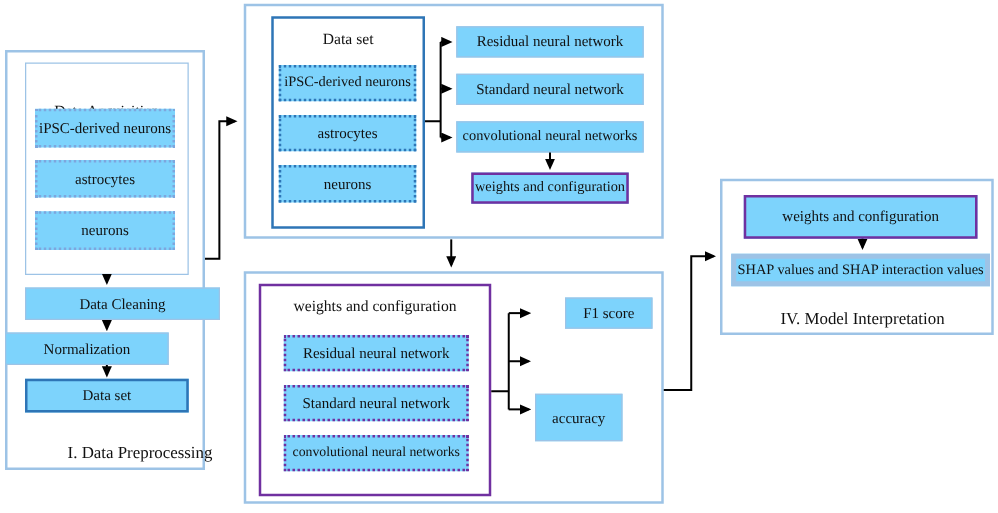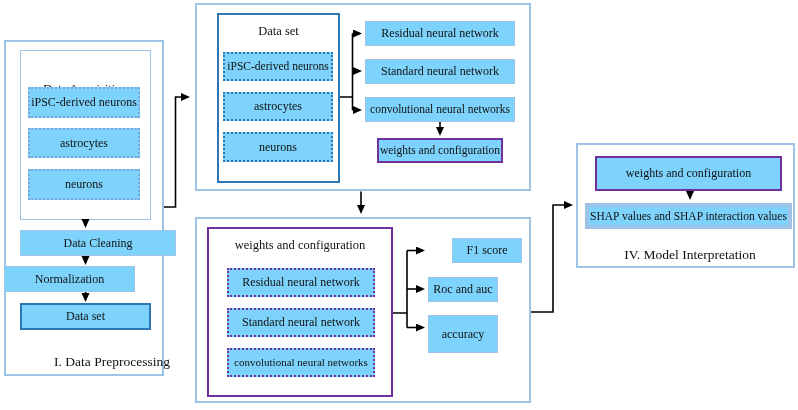--- a/index.html
+++ b/index.html
@@ -60,21 +60,20 @@
   <div class="panel lvl2" style="left:195px;top:217px;width:336px;height:186px;"></div>
 
   <div class="groupbox lvl2" style="left:207px;top:227px;width:186px;height:170px;border:2.5px solid #7030a0;">
     <div class="group-title" style="top:9px;">weights and configuration</div>
   </div>
   <div class="box dotted-purple lvl2" style="left:227px;top:268px;width:148px;height:29px;">Residual neural network</div>
   <div class="box dotted-purple lvl2" style="left:227px;top:308px;width:148px;height:29px;">Standard neural network</div>
   <div class="box dotted-purple lvl2" style="left:227px;top:348px;width:148px;height:29px;font-size:11px;">convolutional neural networks</div>
 
   <div class="box lvl2" style="left:428px;top:238px;width:70px;height:25px;margin-left:24px;">F1 score</div>
-  <div class="box lvl2" style="left:428px;top:277px;width:70px;height:25px;">Roc and auc</div>
   <div class="box lvl2" style="left:428px;top:315px;width:70px;height:38px;">accuracy</div>
 
   <div class="panel lvl2" style="left:576px;top:143px;width:219px;height:125px;"></div>
 
   <div class="box purple lvl2" style="left:595px;top:156px;width:187px;height:35px;">weights and configuration</div>
   <div class="box strongblue2 lvl2" style="left:585px;top:203px;width:207px;height:26px;border-color:#9dc3e6;font-size:11.5px;">SHAP values and SHAP interaction values</div>
   <div class="panel-label lvl2" style="left:590px;top:247px;width:200px;">IV. Model Interpretation</div>
 
   <svg class="wires" viewBox="0 0 798 410">
     <defs>

